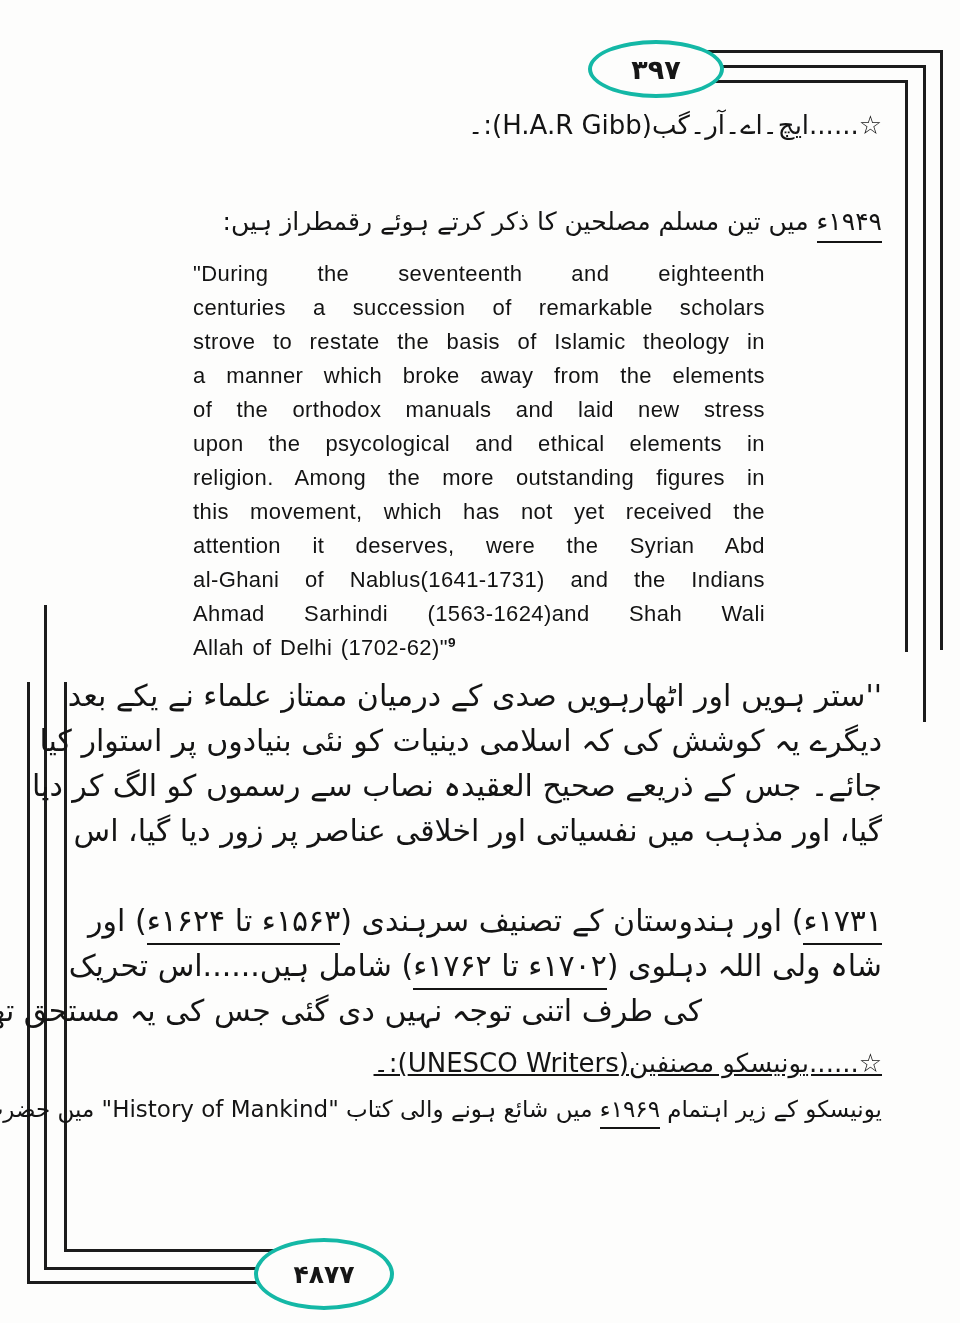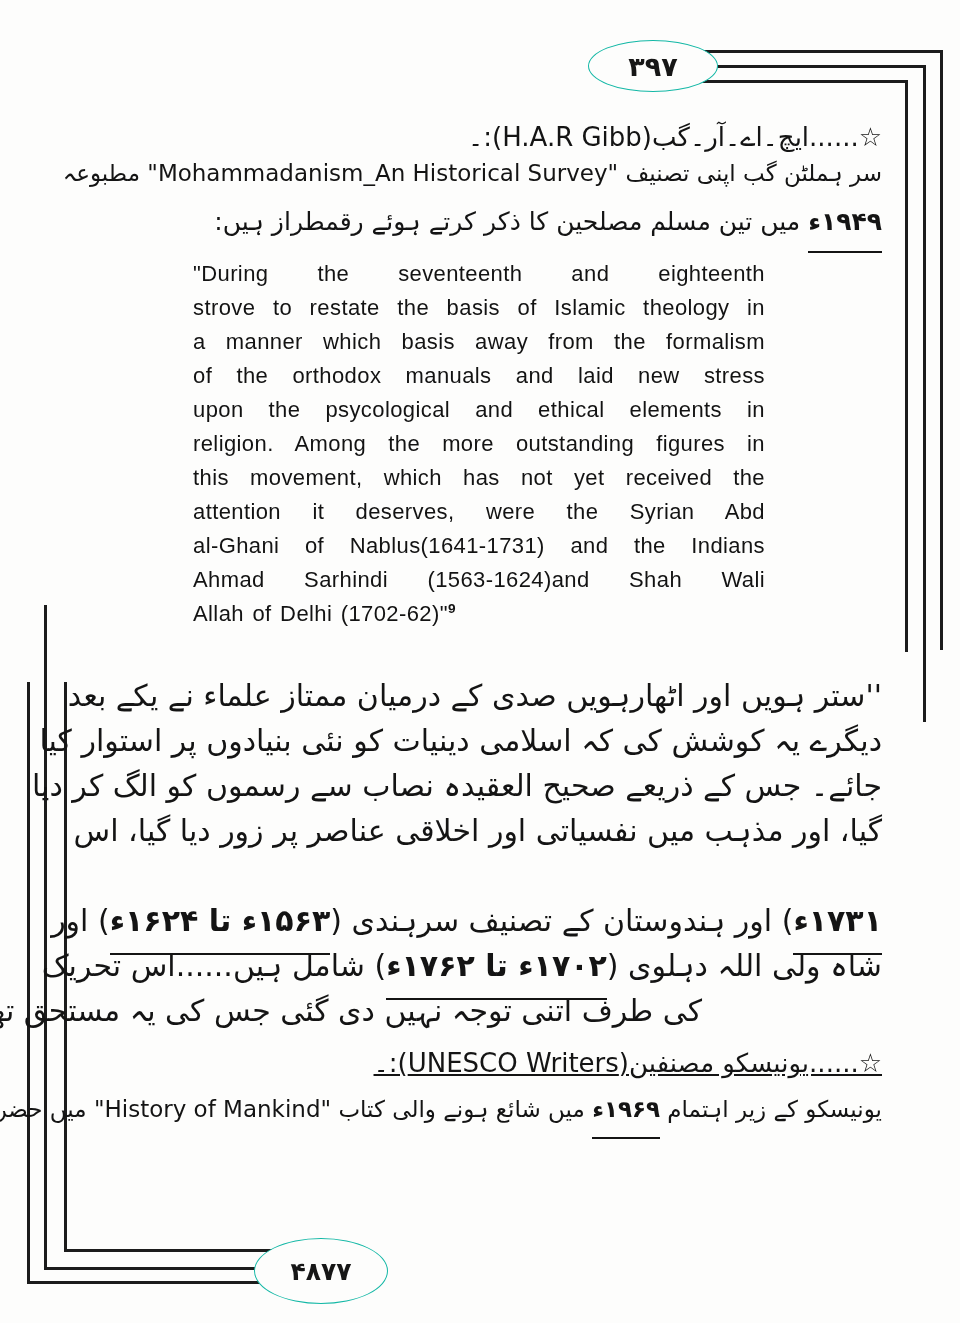--- a/index.html
+++ b/index.html
@@ -7,36 +7,36 @@
     position:relative; width:960px; height:1323px; margin:0 auto;
     background:#fdfdfc; color:#161616; overflow:hidden;
     font-family:"DejaVu Sans", sans-serif;
   }
   
   .hline, .vline { position:absolute; background:#1c1c1c; }
   .hline { height:3px; }
   .vline { width:3px; }
   
   .oval {
-    position:absolute; border:1px solid #14b8a6; border-radius:50%;
+    position:absolute; border:4px solid #14b8a6; border-radius:50%;
     background:#fdfdfc; display:flex; align-items:center; justify-content:center;
     font-weight:700; z-index:5;
   }
   .oval.top    { left:588px; top:40px;   width:128px; height:50px; font-size:27px; }
   .oval.bottom { left:254px; top:1238px; width:132px; height:64px; font-size:25px;text-align:center; }
   
   .urdu {
     position:absolute; right:78px; direction:rtl; text-align:right;
     white-space:nowrap; color:#141414;
   }
   .sz-head { font-size:26px; }
   .sz-body { font-size:30px; }
   .sz-wide { font-size:23px; }
   .sz-med  { font-size:25px; }
-  .u { border-bottom:2px solid #141414; padding-bottom:15px;font-weight:bold; }
+  .u { border-bottom:2px solid #141414; padding-bottom:5px; }
   
   .eng-block { position:absolute; left:193px; top:257px; width:572px;
     font-family:"Liberation Sans", sans-serif; color:#131313; }
   .eng-line {
     height:34px; line-height:34px; font-size:22px;
     letter-spacing:0.4px; word-spacing:2px;
     text-align:justify; text-align-last:justify; white-space:normal;
   }
   .eng-line.last { text-align-last:left; }
   .eng-line sup { font-size:0.62em; font-weight:700; line-height:0; }
@@ -60,30 +60,30 @@
   <div class="hline" style="top:1267px; left:44px; width:232px;"></div>
   <div class="hline" style="top:1281px; left:27px; width:270px;"></div>
 
   <div class="oval top">
     <span>۳۹۷</span>
   </div>
   <div class="oval bottom">
     <span>۴۸۷۷</span>
   </div>
 
-  <div class="urdu sz-head" style="top:122px;" dir="rtl">☆......ایچ۔اے۔آر۔گب(H.A.R Gibb):۔</div>
+  <div class="urdu sz-head" style="top:110px;" dir="rtl">☆......ایچ۔اے۔آر۔گب(H.A.R Gibb):۔</div>
 
-  <div class="urdu sz-wide" style="top:160px;" dir="rtl">سر ہملٹن گب اپنی تصنیف "Mohammadanism_An Historical Survey" مطبوعہ</div>
 
   <div class="urdu sz-med" style="top:207px;" dir="rtl"><span class="u">۱۹۴۹ء</span><span> میں تین مسلم مصلحین کا ذکر کرتے ہوئے رقمطراز ہیں:</span></div>
 
   <div class="eng-block">
     <div class="eng-line">"During the seventeenth and eighteenth</div>
+    <div class="eng-line">centuries a succession of remarkable scholars</div>
     <div class="eng-line">strove to restate the basis of Islamic theology in</div>
-    <div class="eng-line">a manner which basis away from the formalism</div>
+    <div class="eng-line">a manner which broke away from the elements</div>
     <div class="eng-line">of the orthodox manuals and laid new stress</div>
     <div class="eng-line">upon the psycological and ethical elements in</div>
     <div class="eng-line">religion. Among the more outstanding figures in</div>
     <div class="eng-line">this movement, which has not yet received the</div>
     <div class="eng-line">attention it deserves, were the Syrian Abd</div>
     <div class="eng-line">al-Ghani of Nablus(1641-1731) and the Indians</div>
     <div class="eng-line">Ahmad Sarhindi (1563-1624)and Shah Wali</div>
     <div class="eng-line last">
       <span>Allah of Delhi (1702-62)"</span><sup>9</sup>
     </div>

